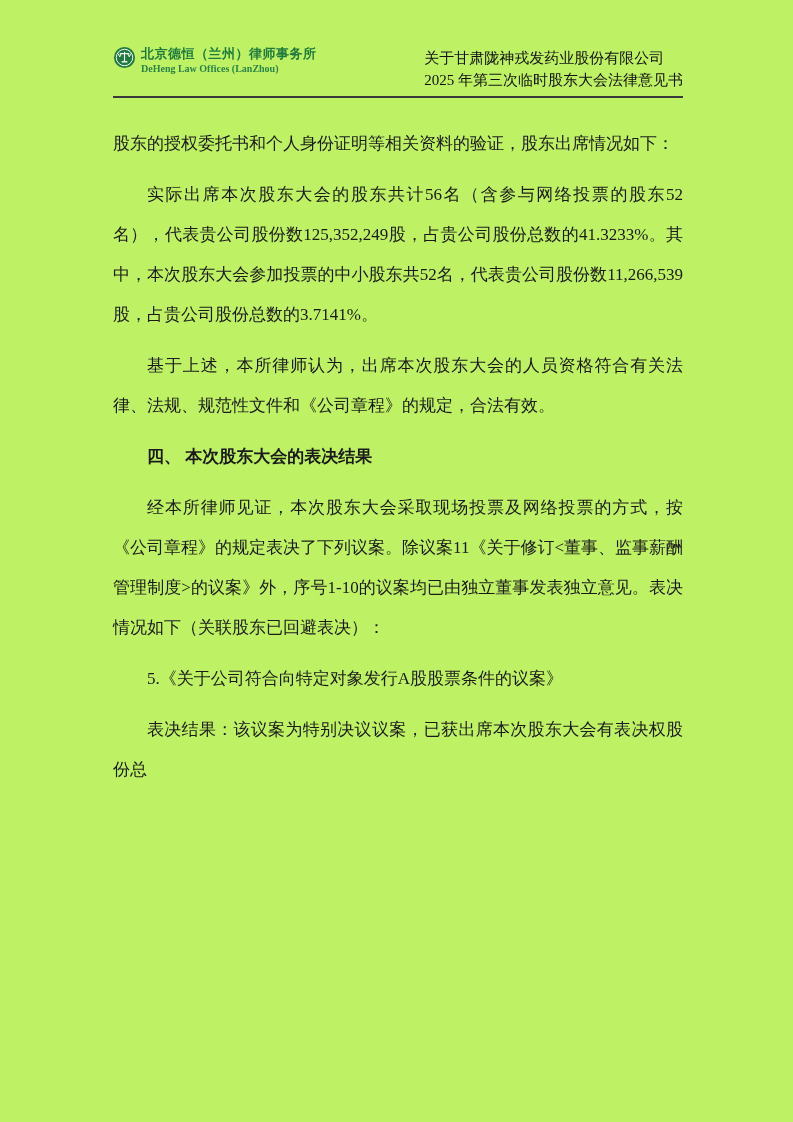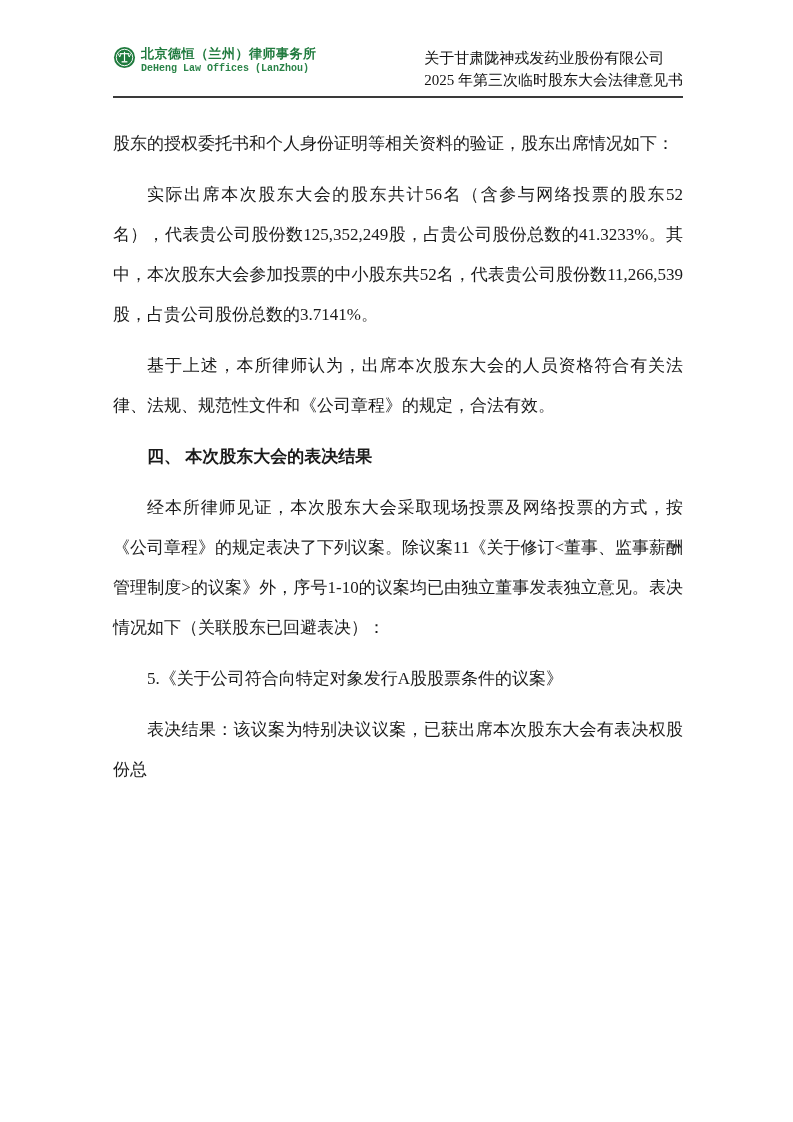--- a/index.html
+++ b/index.html
@@ -1,20 +1,20 @@
 <!DOCTYPE html>
 <html><head>
 <meta charset="utf-8">
 <style>
   * { margin: 0; padding: 0; box-sizing: border-box; }
   html, body { background: #888; }
   .page {
     width: 793px;
     height: 1122px;
-    background: #ffffff;
+    background: #bef264;
     margin: 0 auto;
     padding: 45px 110px 56px 113px;
     display: flex;
     flex-direction: column;
     overflow: hidden;
     font-family: "Liberation Serif", "DejaVu Serif", serif;
     color: #1a1a1a;
   }
   
   .hdr {
@@ -32,21 +32,21 @@
   .logo-text { display: flex; flex-direction: column; }
   .firm-cn {
     font-family: "Liberation Sans", "DejaVu Sans", sans-serif;
     font-size: 13px;
     font-weight: bold;
     color: #1f7a3d;
     letter-spacing: 0.5px;
     line-height: 15px;
   }
   .firm-en {
-    font-family: Liberation Mono, monospace;
+    font-family: Liberation Serif, serif;
     font-size: 10px;
     font-weight: bold;
     color: #2a8348;
     line-height: 13px;
     margin-top: 1px;
   }
   .hdr-title {
     font-size: 15px;
     line-height: 22px;
     color: #111;

